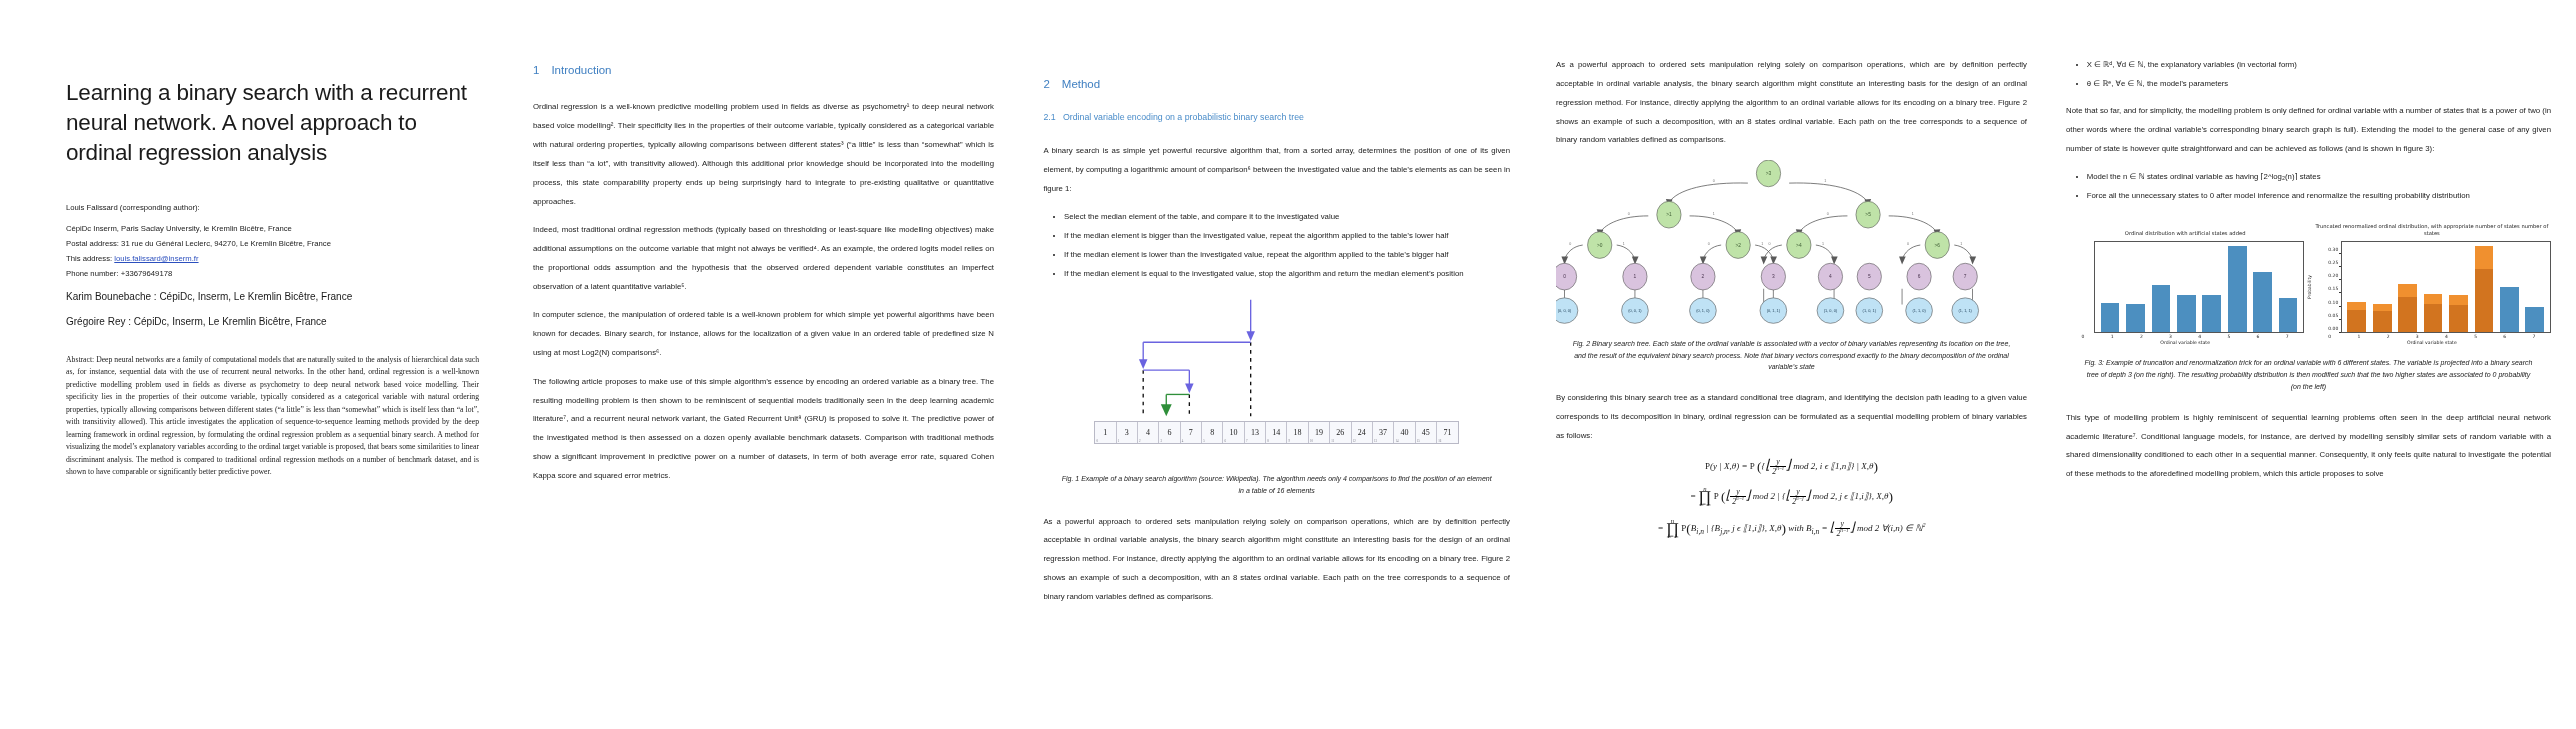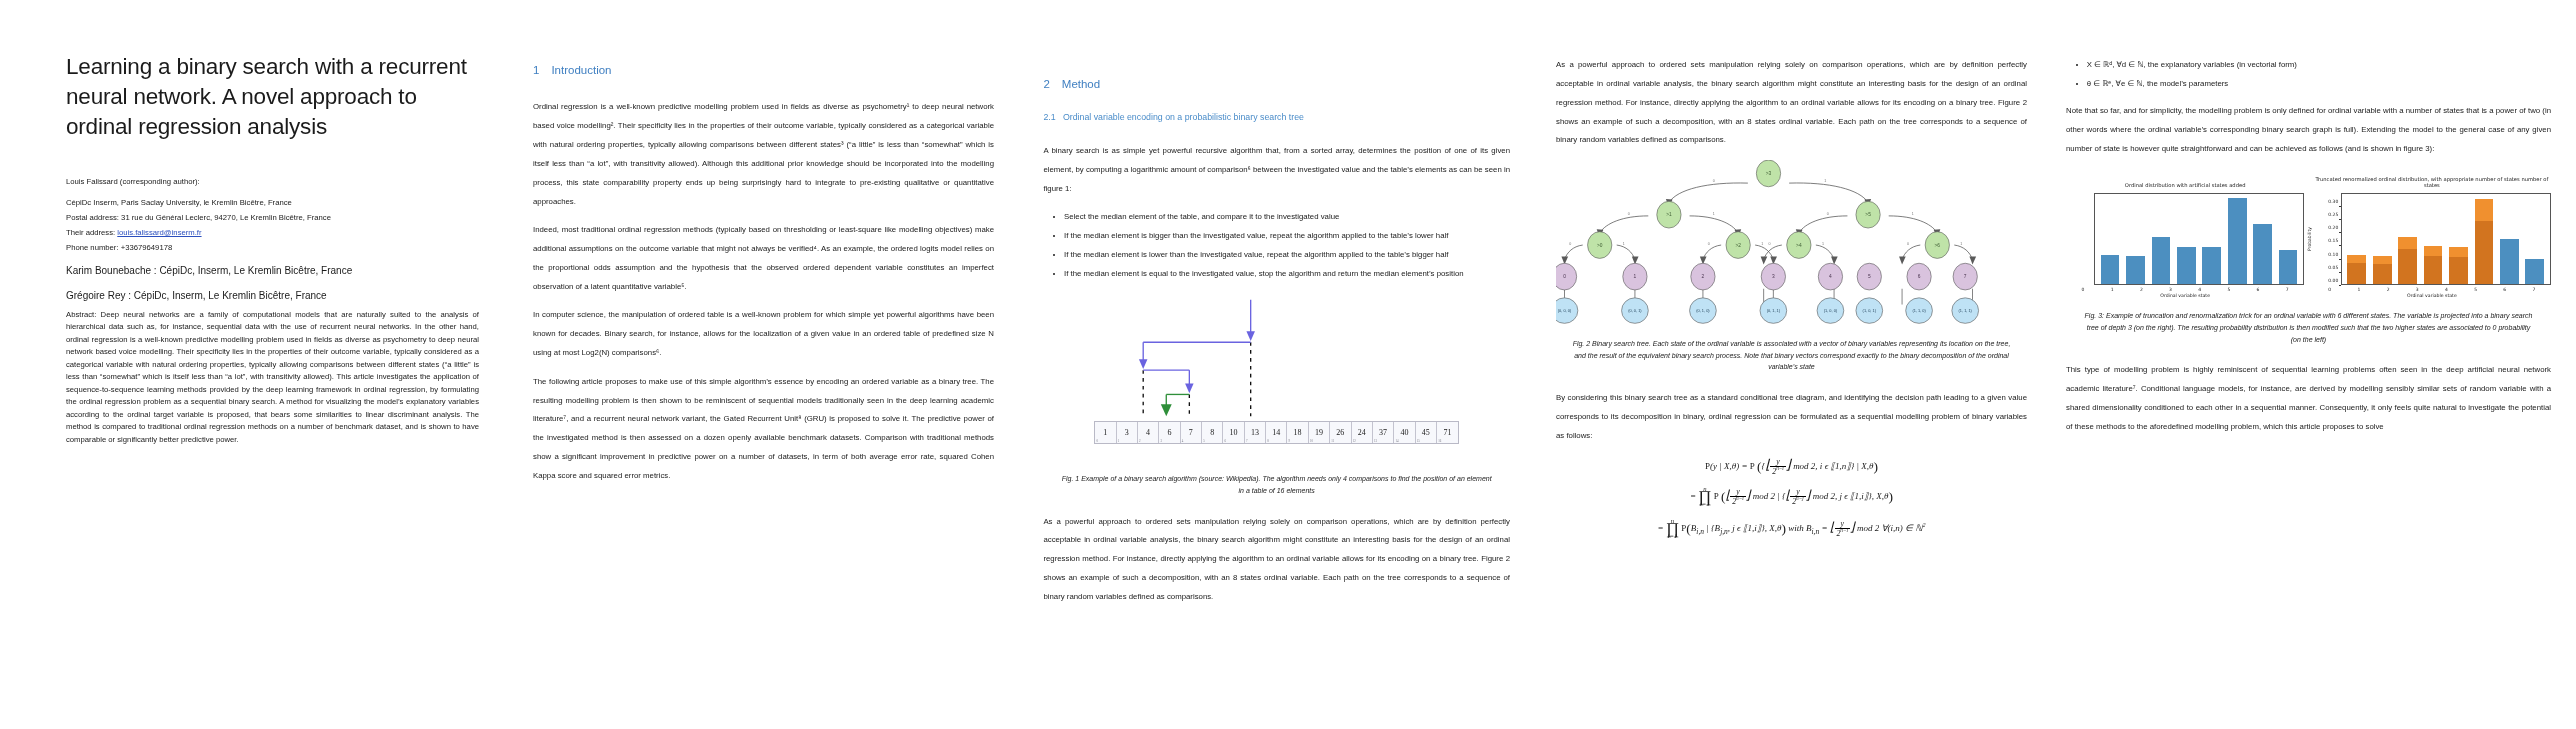--- a/index.html
+++ b/index.html
@@ -16,21 +16,21 @@
     width: 2576px; height: 729px;
     display: flex;
     padding: 0 0 0 0;
   }
   .col {
     width: 515px;
     height: 729px;
     padding: 55px 47px 12px 61px;
     position: relative;
   }
-  .col.c1 { padding-left: 66px; padding-right: 36px; padding-top: 52px;}
+  .col.c1 { padding-left: 66px; padding-right: 36px; padding-top: 78px;}
   .col.c2 { padding-left: 18px; padding-right: 36px; padding-top: 64px;}
   .col.c3 { padding-left: 13.4px; padding-right: 35px; padding-top: 78px;}
   .col.c4 { padding-left: 11px; padding-right: 33px; padding-top: 56px;}
   .col.c5 { padding-left: 6px; padding-right: 24px; padding-top: 56px;}
 
   
   .doc-title {
     font-size: 22.5px;
     line-height: 1.33;
     font-weight: 400;
@@ -42,21 +42,22 @@
 
   .auth-head { font-size: 7.7px; line-height:1.55; margin:0 0 9.7px 0; }
   .auth-block { font-size: 7.7px; line-height: 1.62; margin: 0 0 2.4px 0;}
   .mail { color:#2b4fbe; text-decoration: underline; }
   .auth-line { font-size:10px; line-height:1.62; margin: 8.5px 0 0 0; }
 
   .abstract {
     font-size: 7.7px;
     line-height: 1.62;
     text-align: justify;
-    margin-top: 5px;
+    margin-top: 24px;
+    font-family: Liberation Serif, serif;
   }
 
   
   h2.sec {
     color: #3f7fc1;
     font-weight: 400;
     font-size: 11.5px;
     margin: 0 0 20.7px 0;
     display: flex;
     gap: 12px;
@@ -181,21 +182,21 @@
 <body>
 
 <div class="page">
 
   <div class="col c1">
     <div class="doc-title">Learning a binary search with a recurrent neural network. A novel approach to ordinal regression analysis</div>
 
     <div class="auth-head">Louis Falissard (corresponding author):</div>
     <div class="auth-block">CépiDc Inserm, Paris Saclay University, le Kremlin Bicêtre, France</div>
     <div class="auth-block">Postal address: 31 rue du Général Leclerc, 94270, Le Kremlin Bicêtre, France</div>
-    <div class="auth-block"><span>Their address: </span><a class="mail" href="#">louis.falissard@inserm.fr</a></div>
+    <div class="auth-block"><span>This address: </span><a class="mail" href="#">louis.falissard@inserm.fr</a></div>
     <div class="auth-block">Phone number: +33679649178</div>
     <div class="auth-line">Karim Bounebache : CépiDc, Inserm, Le Kremlin Bicêtre, France</div>
     <div class="auth-line">Grégoire Rey : CépiDc, Inserm, Le Kremlin Bicêtre, France</div>
 
     <div class="abstract">Abstract: Deep neural networks are a family of computational models that are naturally suited to the analysis of hierarchical data such as, for instance, sequential data with the use of recurrent neural networks. In the other hand, ordinal regression is a well-known predictive modelling problem used in fields as diverse as psychometry to deep neural network based voice modelling. Their specificity lies in the properties of their outcome variable, typically considered as a categorical variable with natural ordering properties, typically allowing comparisons between different states (“a little” is less than “somewhat” which is itself less than “a lot”, with transitivity allowed). This article investigates the application of sequence-to-sequence learning methods provided by the deep learning framework in ordinal regression, by formulating the ordinal regression problem as a sequential binary search. A method for visualizing the model’s explanatory variables according to the ordinal target variable is proposed, that bears some similarities to linear discriminant analysis. The method is compared to traditional ordinal regression methods on a number of benchmark dataset, and is shown to have comparable or significantly better predictive power.</div>
   </div>
 
   <div class="col c2">
     <h2 class="sec">
       <span>1</span>
@@ -467,20 +468,24 @@
   </div>
 
   <div class="col c5">
     <ul class="bullets">
       <li>X ∈ ℝᵈ, ∀d ∈ ℕ, the explanatory variables (in vectorial form)</li>
       <li>θ ∈ ℝᵉ, ∀e ∈ ℕ, the model’s parameters</li>
     </ul>
 
     <p class="body">Note that so far, and for simplicity, the modelling problem is only defined for ordinal variable with a number of states that is a power of two (in other words where the ordinal variable’s corresponding binary search graph is full). Extending the model to the general case of any given number of state is however quite straightforward and can be achieved as follows (and is shown in figure 3):</p>
 
+    <ul class="bullets">
+      <li>Model the n ∈ ℕ states ordinal variable as having ⌈2^log₂(n)⌉ states</li>
+      <li>Force all the unnecessary states to 0 after model inference and renormalize the resulting probability distribution</li>
+    </ul>
 
     <div class="fig3">
 
       <div class="chart">
         <div class="ctitle">Ordinal distribution with artificial states added</div>
         <div class="plot-wrap">
           <div class="yaxis"></div>
           <div class="plot" id="plot-left">
               <div class="bar">
                 <div class="seg-bot" style="height: 29px; background: rgb(76, 143, 192);"></div>

